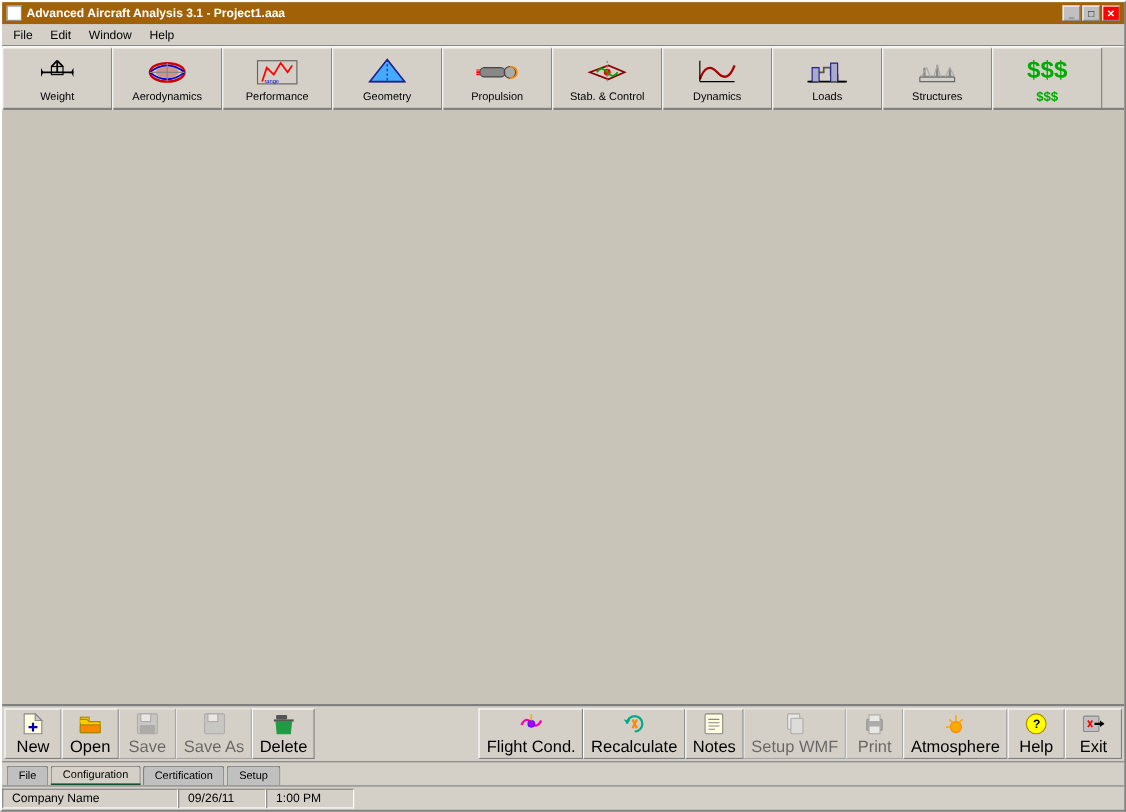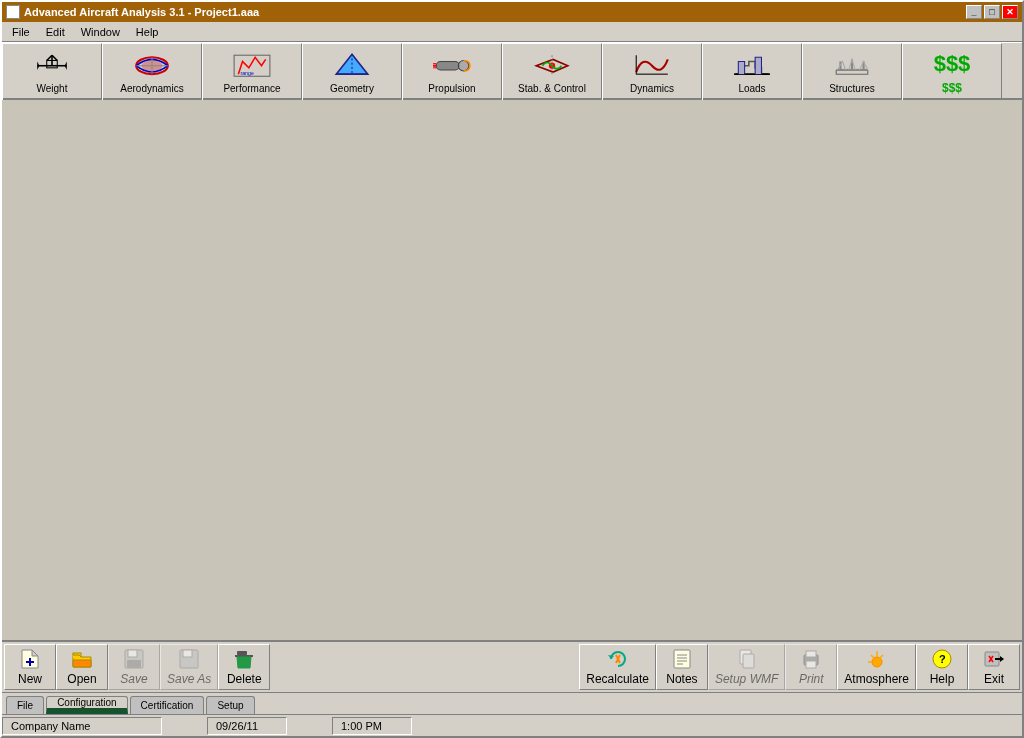--- a/index.html
+++ b/index.html
@@ -124,23 +124,23 @@
       min-width: 52px;
       height: 46px;
       border: 1px solid;
       border-color: #fff #808080 #808080 #fff;
       cursor: pointer;
       gap: 2px;
       padding: 2px 6px;
       background: #d4d0c8;
       font-size: 10px;
     }
-    .bottom-btn.disabled { opacity: 0.5; cursor: default; font-style: italic; }
+    .bottom-btn.disabled { opacity: 0.5; cursor: default; }
     .bottom-btn .b-icon { font-size: 18px; height: 22px; display: flex; align-items: center; }
-    .bottom-btn span { font-size: 12px; }
+    .bottom-btn span { font-size: 15px; }
     .bottom-spacer { flex: 1; }
 
     
     .tab-bar {
       background: #d4d0c8;
       height: 22px;
       display: flex;
       align-items: flex-end;
       border-top: 1px solid #808080;
       padding-left: 4px;
@@ -151,30 +151,29 @@
       border-bottom: none;
       background: #c0c0c0;
       cursor: pointer;
       font-size: 10px;
       height: 18px;
       display: flex;
       align-items: center;
       margin-right: 2px;
       border-radius: 3px 3px 0 0;
     }
-    .tab.active { background: #d4d0c8; border-bottom: 6px solid #14532d; }
+    .tab.active { background: #d4d0c8; border-bottom: 2px solid #14532d; }
 
     
     .status-bar {
       height: 22px;
       background: #d4d0c8;
       display: flex;
       align-items: center;
       border-top: 1px solid #808080;
-      gap: 45px;
     }
     .status-cell {
       padding: 2px 8px;
       height: 18px;
       border: 1px solid;
       border-color: #808080 #fff #fff #808080;
       display: flex;
       align-items: center;
       font-size: 11px;
     }
@@ -400,20 +399,30 @@
           <rect x="4" y="3" width="10" height="4" rx="1" fill="#555"></rect>
           <rect x="2" y="7" width="18" height="2" fill="#555"></rect>
           <path d="M4,9 L5,20 L17,20 L18,9 Z" fill="#294" stroke="#294" stroke-width="1"></path>
         </svg>
       </div>
       <span>Delete</span>
     </div>
 
     <div class="bottom-spacer"></div>
 
+    <div class="bottom-btn">
+      <div class="b-icon">
+        <svg width="22" height="22" viewBox="0 0 22 22">
+          <path d="M2,12 Q6,4 11,10 Q16,16 20,8" fill="none" stroke="#f0a" stroke-width="2"></path>
+          <circle cx="11" cy="11" r="3" fill="#a0f" stroke="#60f" stroke-width="1"></circle>
+          <line x1="11" y1="2" x2="11" y2="8" stroke="#fa0" stroke-width="1.5"></line>
+        </svg>
+      </div>
+      <span>Flight Cond.</span>
+    </div>
 
     <div class="bottom-btn">
       <div class="b-icon">
         <svg width="22" height="22" viewBox="0 0 22 22">
           <path d="M4,11 A7,7 0 1,1 11,18" fill="none" stroke="#0a8" stroke-width="2"></path>
           <polygon points="4,11 1,7 7,8" fill="#0a8"></polygon>
           <path d="M9,7 L13,15 M9,15 L13,7" stroke="#f80" stroke-width="2"></path>
         </svg>
       </div>
       <span>Recalculate</span>

